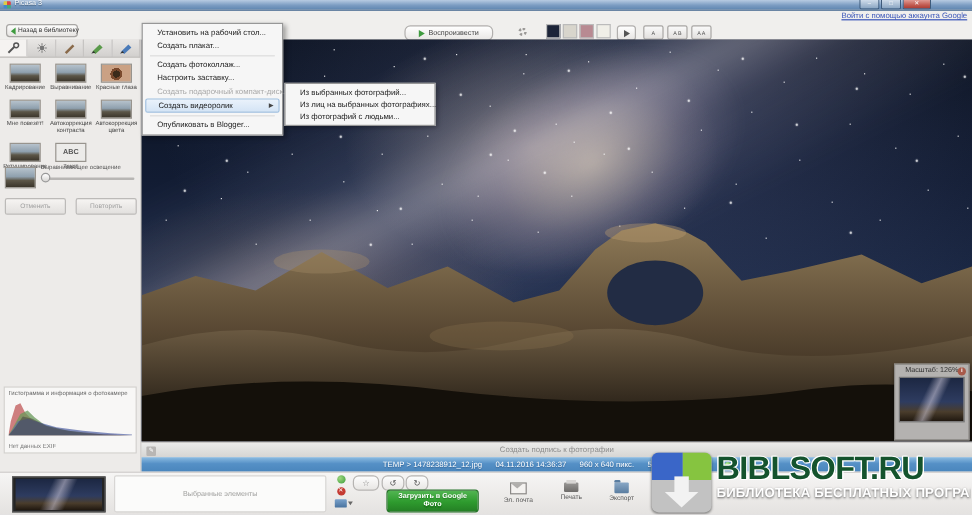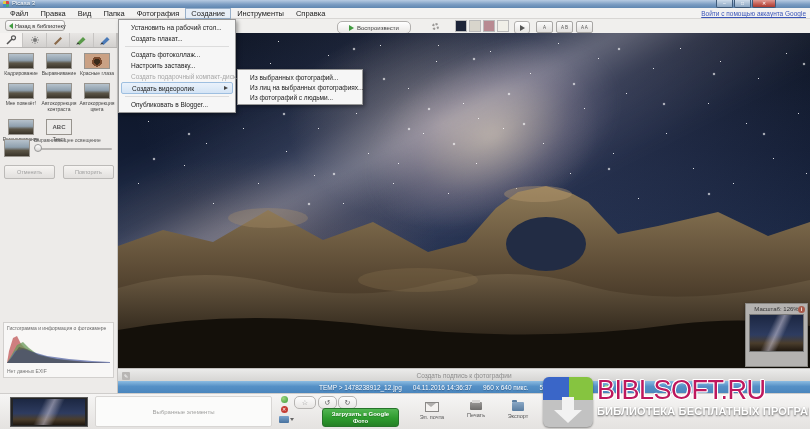--- a/index.html
+++ b/index.html
@@ -168,50 +168,40 @@
   .submenu .mi{height:10px;}
   
   .watermark{position:absolute;left:543px;top:377px;width:266px;height:52px;display:flex;z-index:99;}
   .wm-logo{width:50px;height:50px;border-radius:6px;background:#c2c2c2;position:relative;overflow:hidden;flex:none;
     box-shadow:0 1px 2px rgba(0,0,0,.4);}
   .wm-blue{position:absolute;left:0;top:0;width:26px;height:23px;background:#3a66c8;}
   .wm-green{position:absolute;left:26px;top:0;width:24px;height:23px;background:#86c440;}
   .wm-arrow-stem{position:absolute;left:19px;top:20px;width:12px;height:13px;background:#f2f2f2;}
   .wm-arrow-head{position:absolute;left:11px;top:33px;width:0;height:0;border-left:14px solid transparent;border-right:14px solid transparent;border-top:13px solid #f2f2f2;}
   .wm-text{margin-left:4px;overflow:hidden;}
-  .wm-title{font-size:27px;font-weight:400;color:#be185d;line-height:1.0;letter-spacing:-0.5px;white-space:nowrap;
+  .wm-title{font-size:27px;font-weight:700;color:#14532d;line-height:1.0;letter-spacing:-0.5px;white-space:nowrap;
     text-shadow:1px 0 #fff,-1px 0 #fff,0 1px #fff,0 -1px #fff,1px 1px #fff,-1px -1px #fff;}
   .wm-sub{font-size:11px;font-weight:bold;color:#fff;white-space:nowrap;letter-spacing:0.2px;
     text-shadow:0 1px 2px rgba(0,0,0,.65);margin-top:1px;}
 </style>
 </head>
 <body>
 
 <div class="app">
 
   <div class="titlebar">
     <div class="app-icon"></div>
     <div class="title-text">Picasa 3</div>
     <div class="win-btns">
       <div class="wbtn">–</div>
       <div class="wbtn">□</div>
       <div class="wbtn close">✕</div>
     </div>
   </div>
 
-  <div class="menubar">
-    <div class="menu-item">Файл</div>
-    <div class="menu-item">Правка</div>
-    <div class="menu-item">Вид</div>
-    <div class="menu-item">Папка</div>
-    <div class="menu-item">Фотография</div>
-    <div class="menu-item open">Создание</div>
-    <div class="menu-item">Инструменты</div>
-    <div class="menu-item">Справка</div>
-  </div>
   <div class="signin">Войти с помощью аккаунта Google</div>
 
   <div class="back-btn">
     <span class="back-arrow"></span>
     <span class="back-label">Назад в библиотеку</span>
   </div>
   <div class="play-btn">
     <span class="play-tri"></span>
     <span class="play-label">Воспроизвести</span>
   </div>

